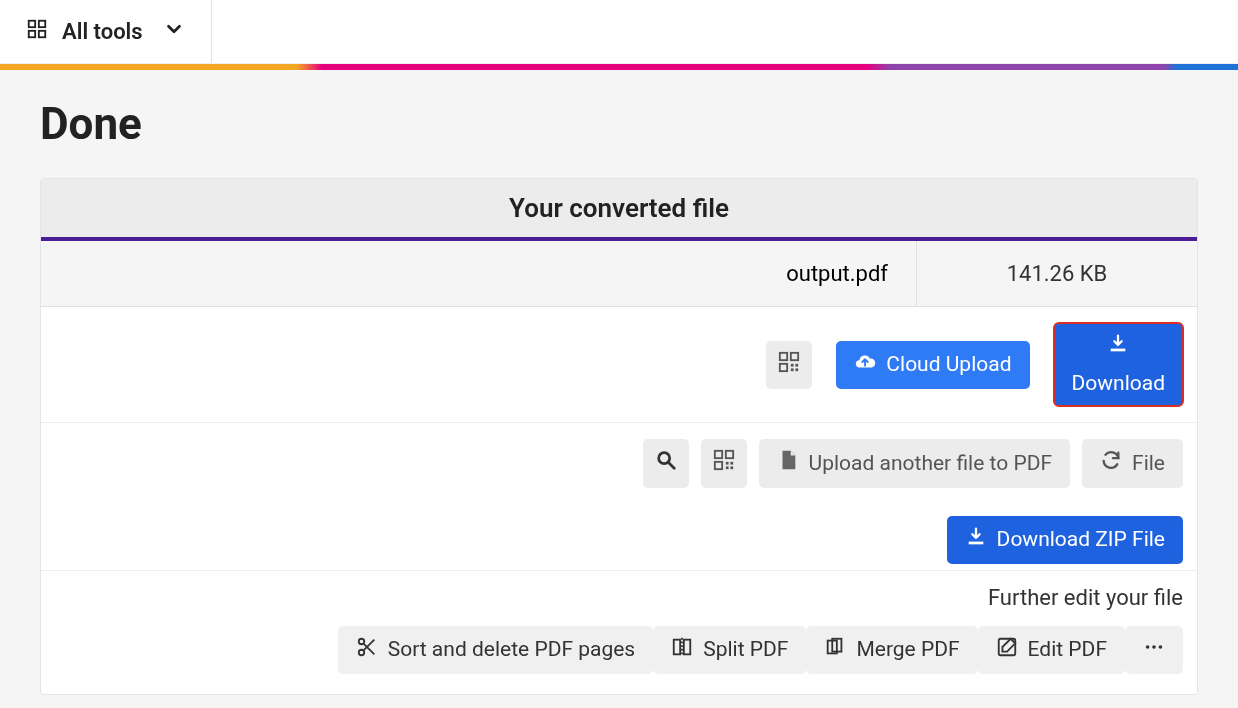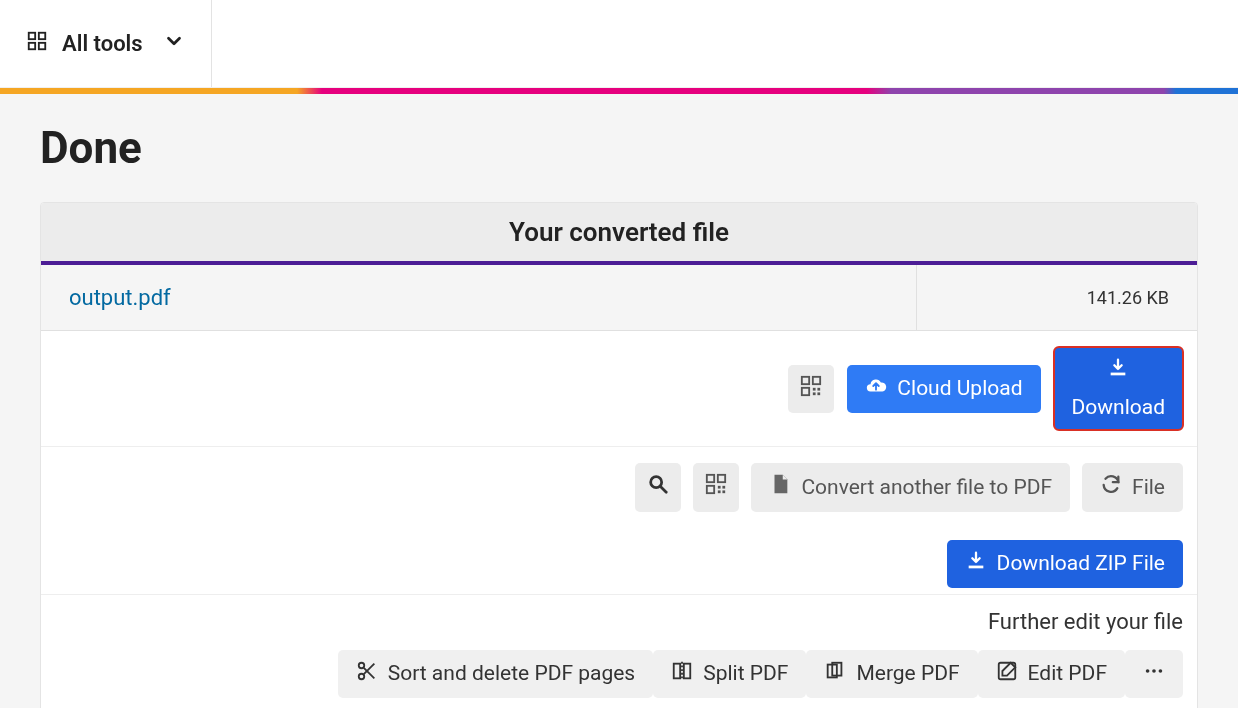--- a/index.html
+++ b/index.html
@@ -1,31 +1,31 @@
 <!DOCTYPE html>
 <html><head>
   <meta charset="utf-8">
   <style>
     * { box-sizing: border-box; margin: 0; padding: 0; }
     body { font-family: "Segoe UI", -apple-system, Roboto, Arial, sans-serif; background: #fff; color:#222; }
-    .topbar { display:flex; align-items:stretch; height:88px; border-bottom:1px solid #f0f0f0; }
+    .topbar { display:flex; align-items:stretch; height:64px; border-bottom:1px solid #f0f0f0; }
     .tools-toggle { display:flex; align-items:center; gap:14px; padding:0 26px; font-size:22px; font-weight:600; cursor:pointer; }
     .tools-toggle svg { width:22px; height:22px; }
     .tools-toggle .chev { margin-left:6px; }
     .divider-v { width:1px; background:#e3e3e3; margin:0 0; }
     .gradient-strip { height:6px; width:100%; background: linear-gradient(90deg,#f5a623 0%, #f5a623 24%, #e6007e 26%, #e6007e 70%, #8e44ad 72%, #8e44ad 94%, #1f72d6 95%, #1f72d6 100%); }
     .page { background:#f5f5f5; padding:28px 40px 40px 40px; min-height:620px; }
     h1.done { font-size:44px; font-weight:700; margin:0 0 28px 0; color:#222; }
     .panel { background:#fff; border:1px solid #e4e4e4; border-radius:4px; overflow:hidden; }
     .panel-head { background:#ececec; text-align:center; font-size:26px; font-weight:600; padding:14px 10px; border-bottom:4px solid #4c1d95; }
     .row { display:flex; align-items:center; }
     .file-row { background:#f5f5f5; border-bottom:1px solid #e0e0e0; }
-    .file-name { flex:1; padding:20px 28px; font-size:22px; color:#0369a1; border-right:1px solid #e0e0e0; }
-    .file-size { width:280px; text-align:right; padding:20px 28px; font-size:18px; color:#333; }
-    .action-row { justify-content:flex-end; gap:13px; padding:16px 14px; border-bottom:1px solid #eee; }
+    .file-name { flex:1; padding:20px 28px; font-size:22px; color:#000000; border-right:1px solid #e0e0e0;text-align:right; }
+    .file-size { width:280px; text-align:center; padding:20px 28px; font-size:22px; color:#333; }
+    .action-row { justify-content:flex-end; gap:24px; padding:16px 14px; border-bottom:1px solid #eee; }
     .action-row2 { justify-content:flex-end; gap:12px; padding:16px 14px; flex-wrap:wrap; }
     .btn { display:inline-flex; align-items:center; gap:10px; font-size:21px; padding:10px 18px; border-radius:5px; border:none; cursor:pointer; font-family:inherit; line-height:1.2; }
     .btn svg { width:22px; height:22px; flex:0 0 auto; }
     .btn-light { background:#ececec; color:#555; }
     .btn-icon { background:#ececec; color:#555; padding:10px 12px; }
     .btn-blue { background:#2f7bf5; color:#fff; }
     .btn-blue2 { background:#1f62e0; color:#fff;margin-left:30px; }
     .btn-dlhl { background:#1f62e0; color:#fff; outline:2px solid #d93025; outline-offset:-1px;flex-direction:column; }
     .further { text-align:right; font-size:22px; color:#333; padding:14px 14px 0 14px; }
     .editrow { display:flex; justify-content:flex-end; gap:0; padding:16px 14px 20px 14px; flex-wrap:wrap; }
@@ -124,21 +124,21 @@
             </svg>
         </span>
       </button>
       <button class="btn btn-light">
         <span>
           <svg viewBox="0 0 24 24" fill="#666">
               <path d="M6 2h9l5 5v15H6z"></path>
               <path d="M15 2v5h5" fill="#ececec"></path>
             </svg>
         </span>
-        <span>Convert another file to PDF</span>
+        <span>Upload another file to PDF</span>
       </button>
       <button class="btn btn-light">
         <span>
           <svg viewBox="0 0 24 24" fill="none" stroke="#555" stroke-width="2.5" stroke-linecap="round">
               <path d="M20 4v6h-6"></path>
               <path d="M4 13a8 8 0 0014.9 3.5M20 10A8 8 0 006 6.3"></path>
             </svg>
         </span>
         <span>File</span>
       </button>

